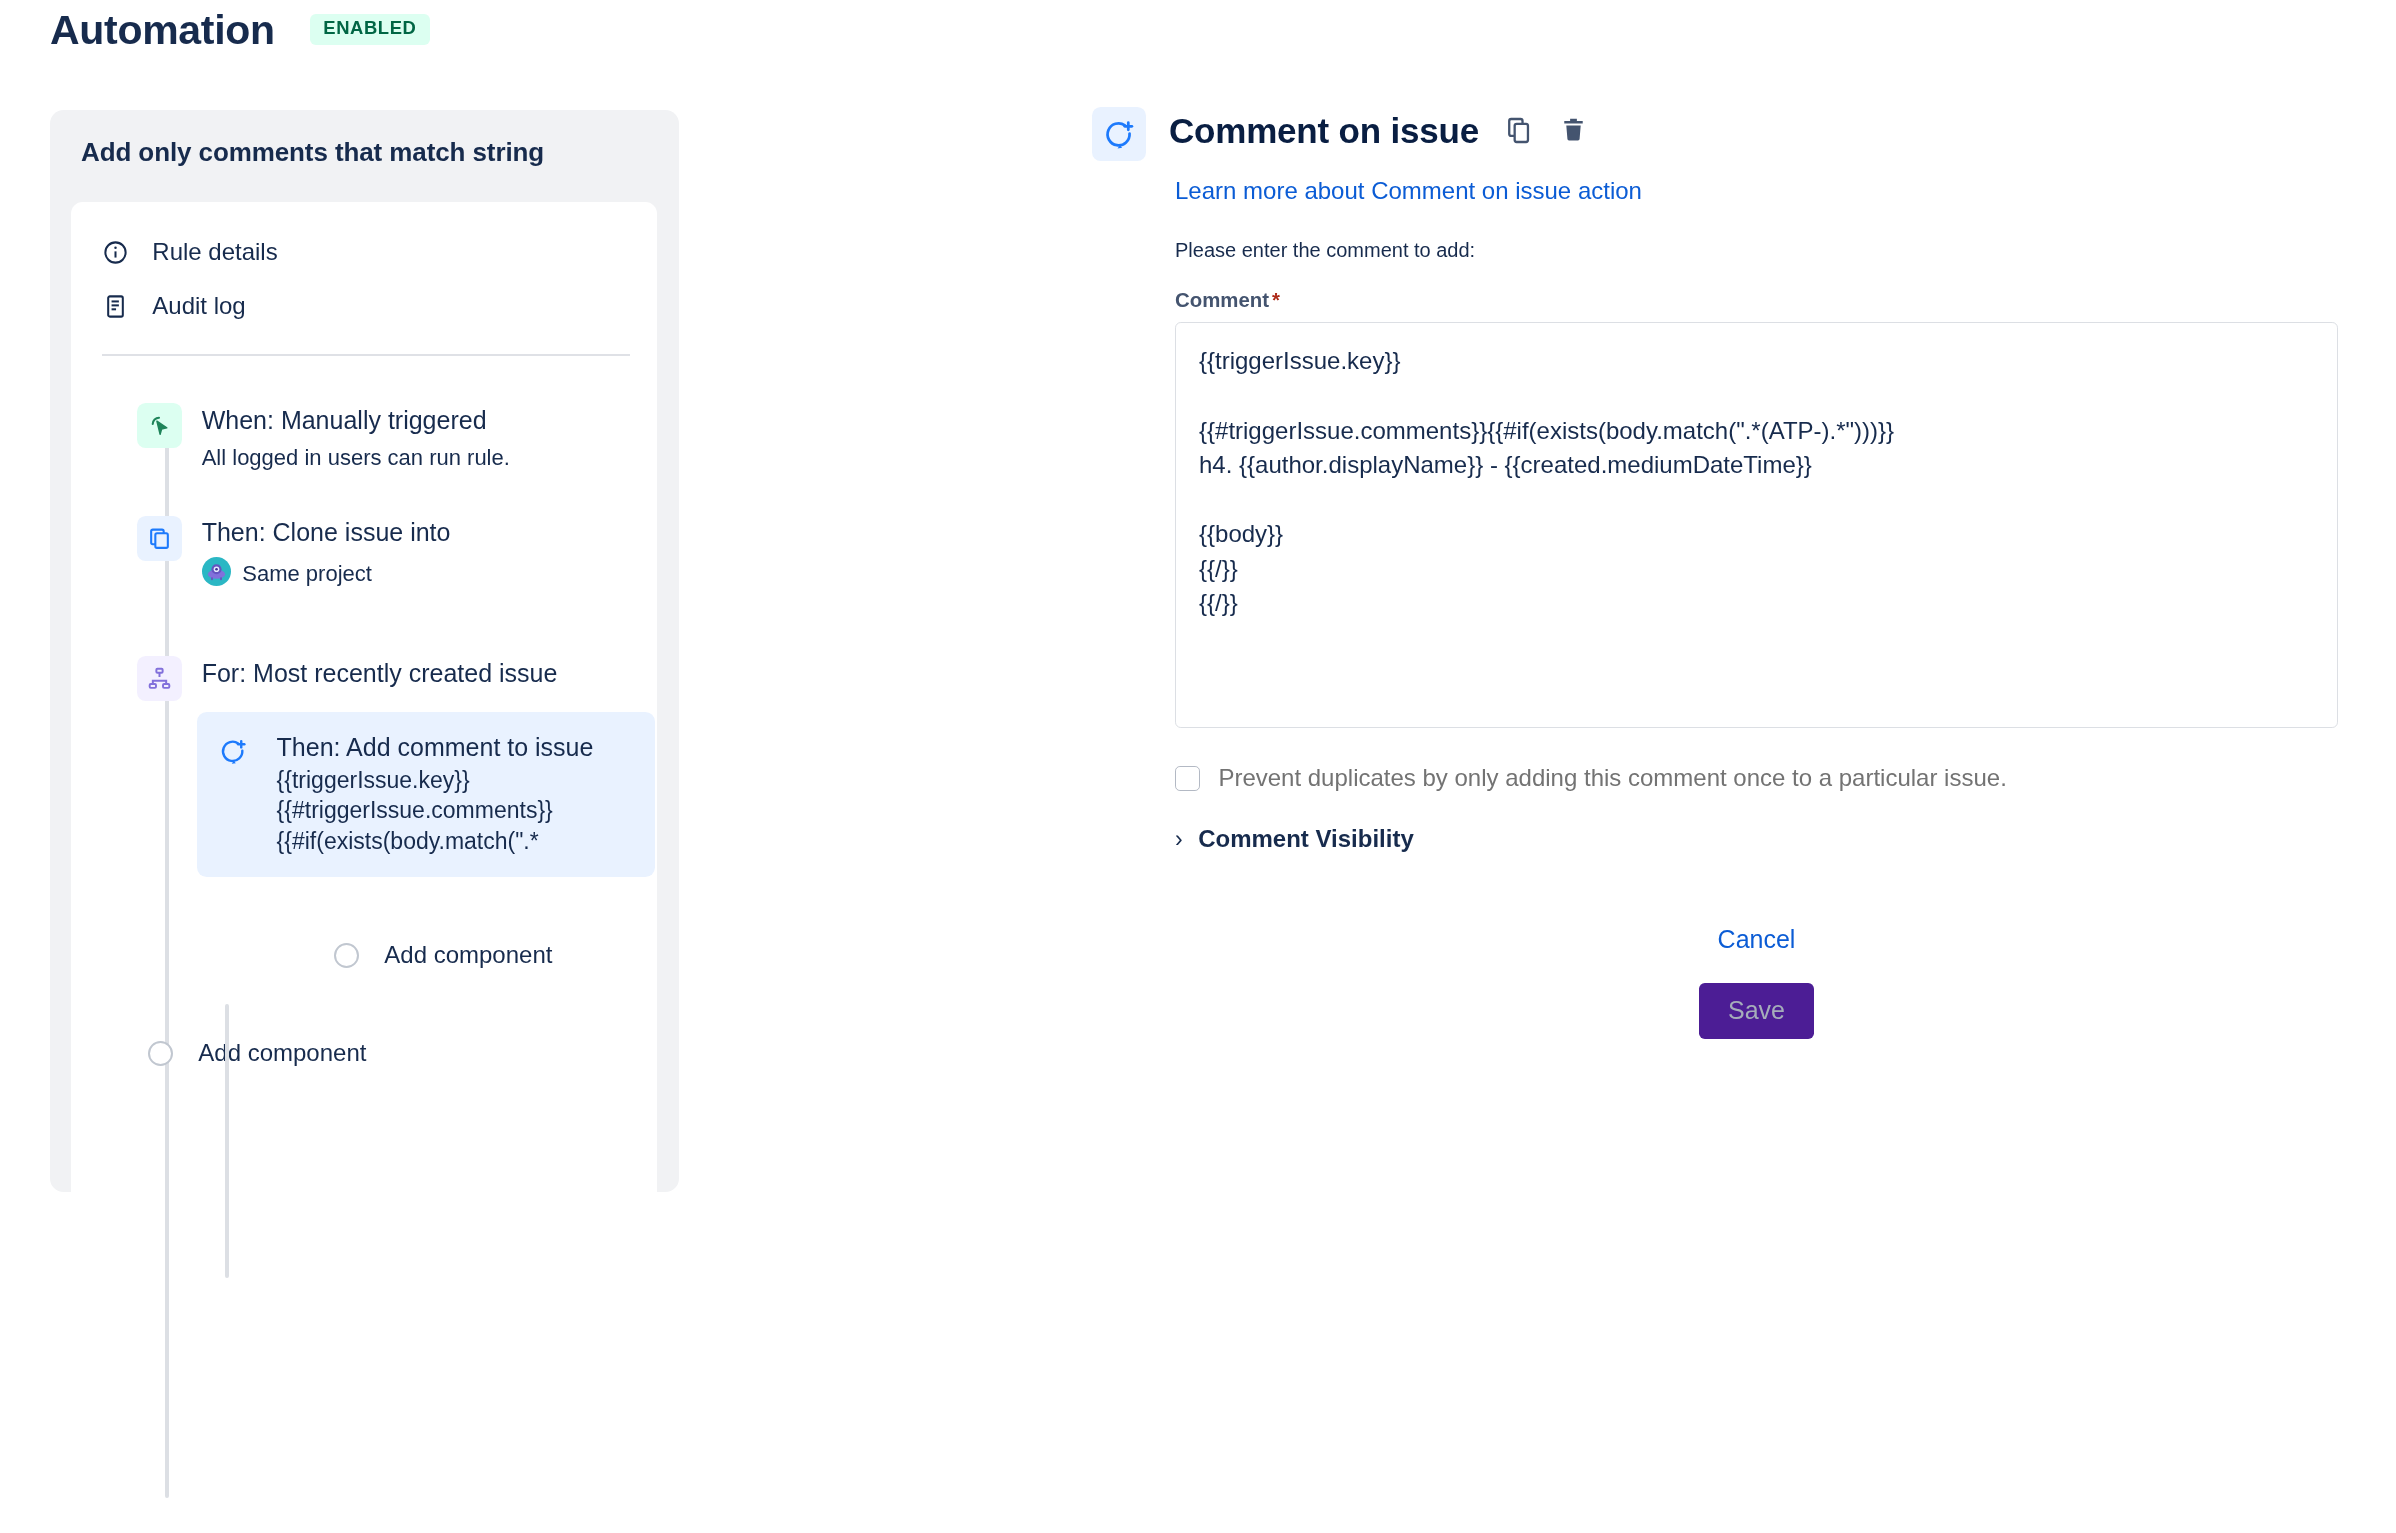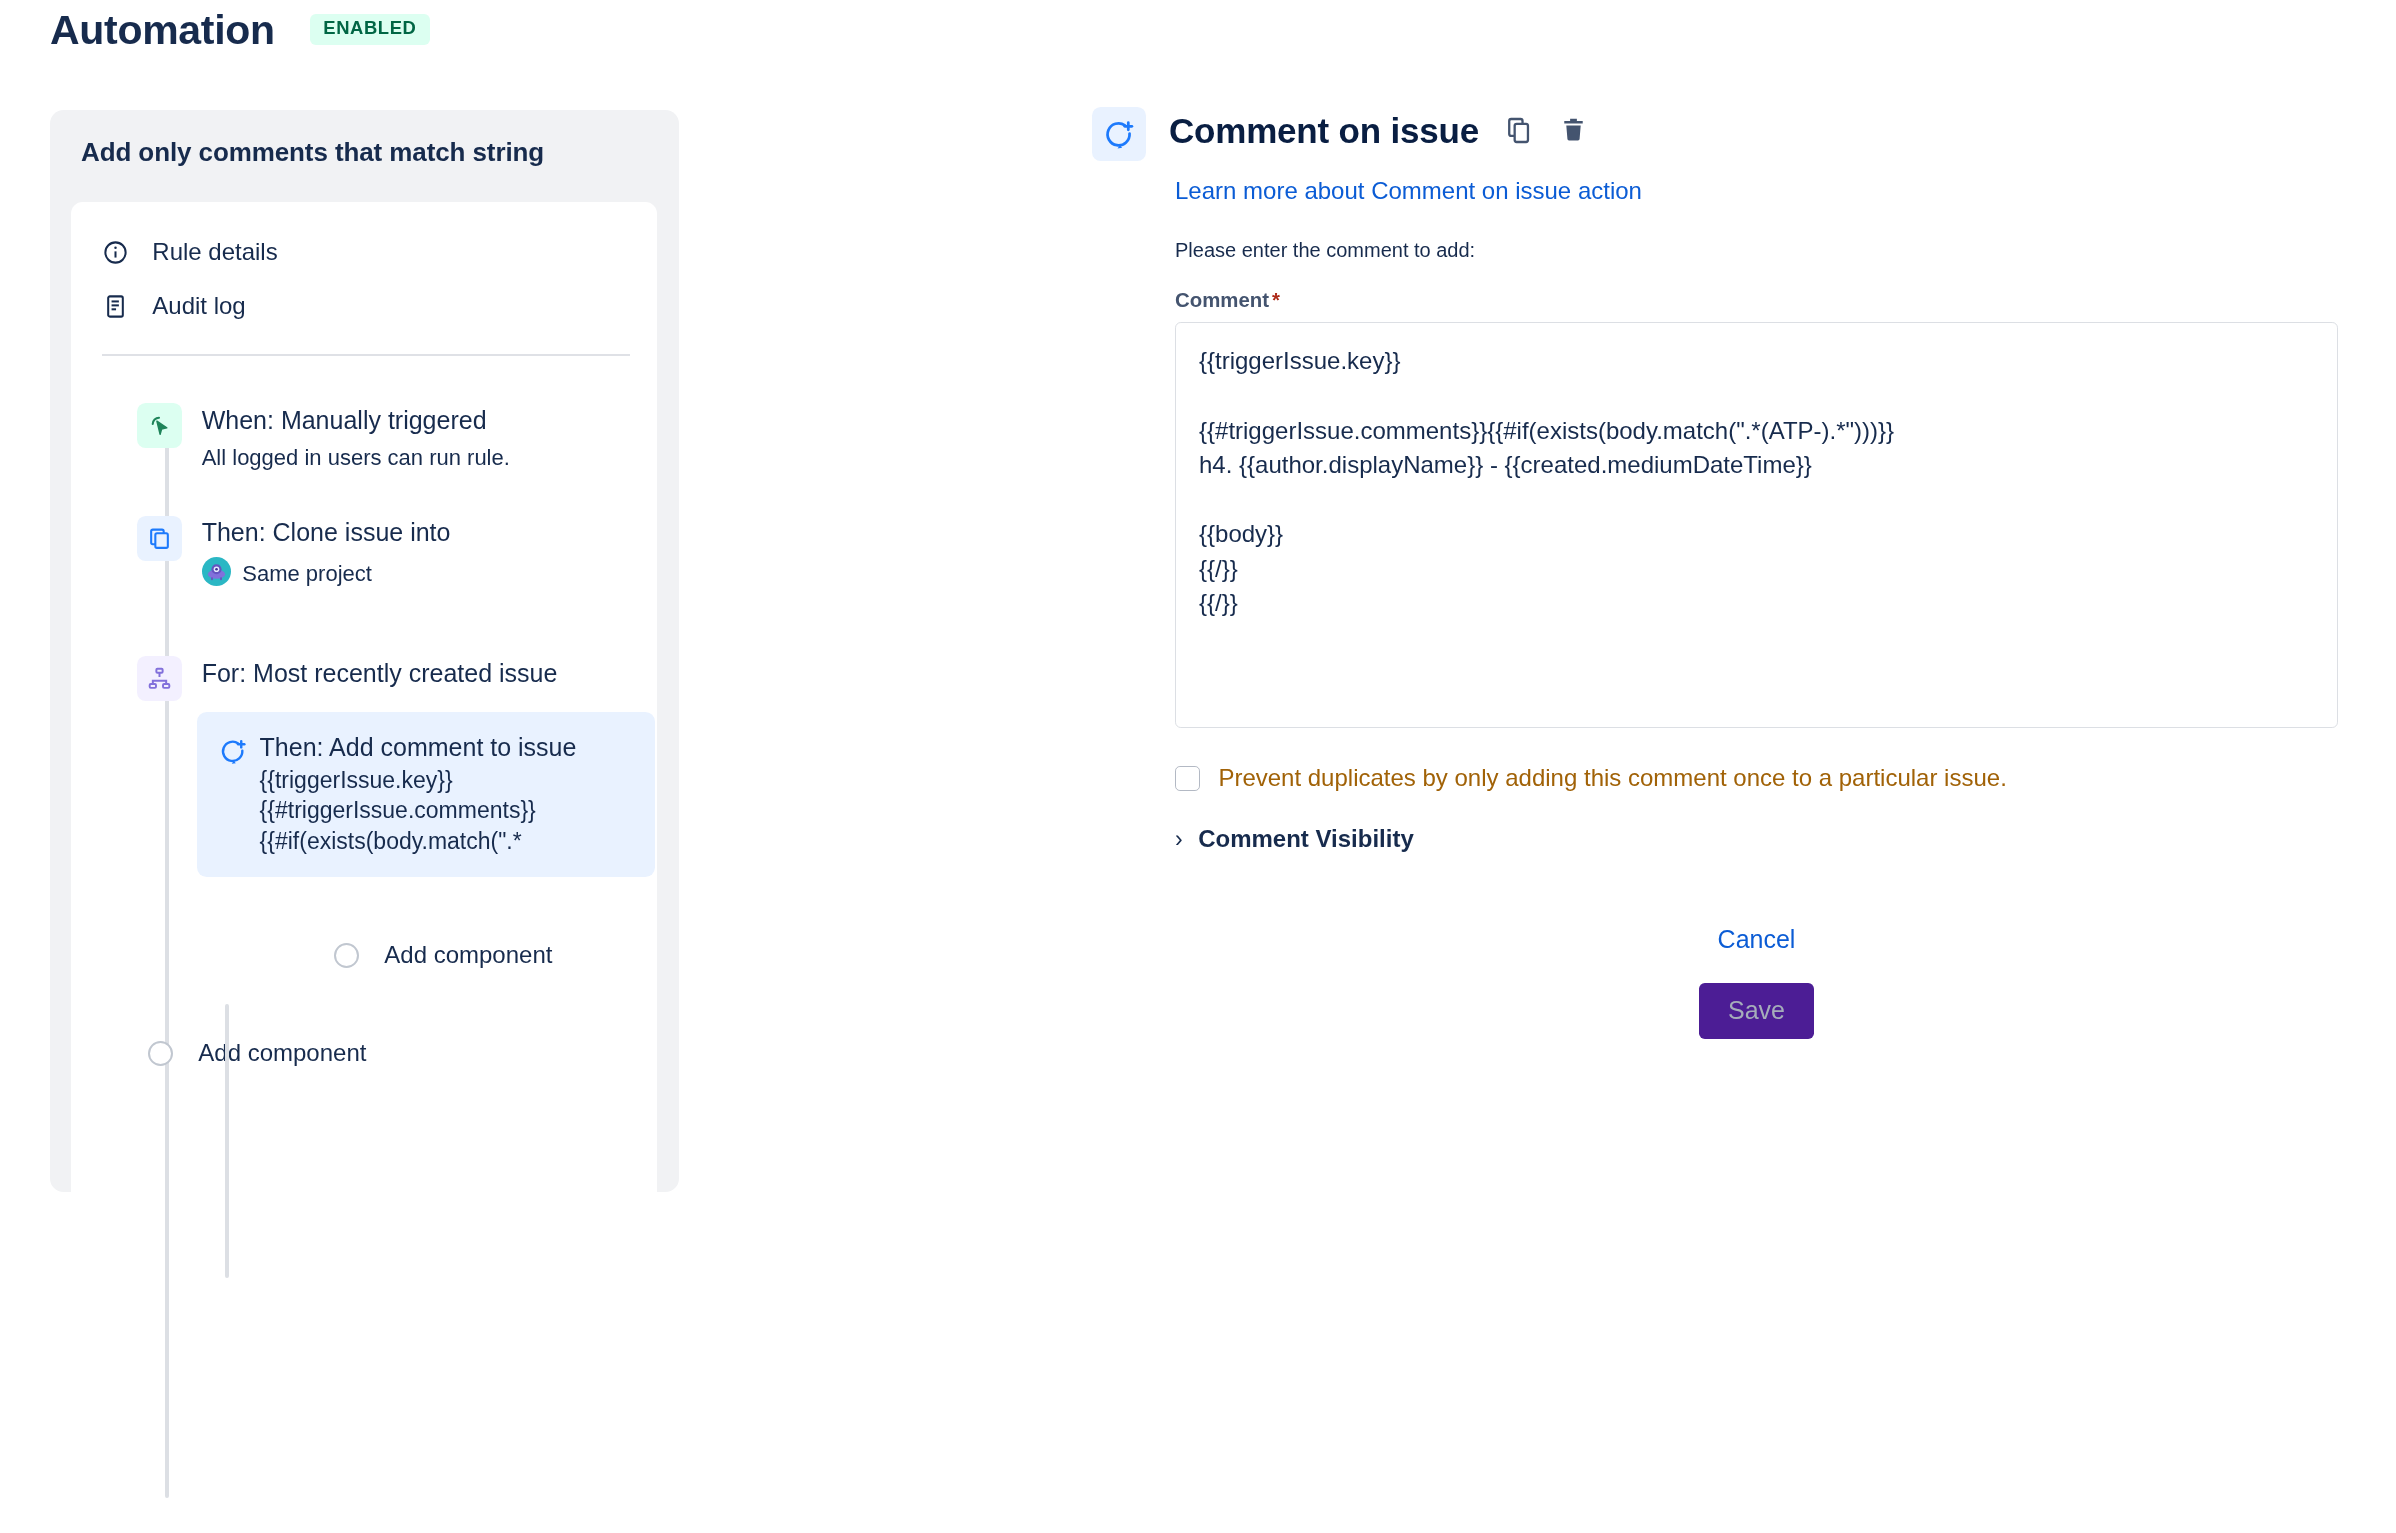--- a/index.html
+++ b/index.html
@@ -66,21 +66,21 @@
   .badge-blue  { background: #E9F2FF; }
   .badge-purple{ background: #F3F0FF; }
   .step-body { padding-top: 1.9px; }
   .step-title { font-size: 25px; color: #172B4D; line-height: 1.23; max-width: 388px; }
   .step-sub { font-size: 22px; color: #172B4D; margin-top: 8.7px; display: flex; align-items: center; gap: 11.6px; }
 
   
   .nested { position: relative; padding-left: 126px; margin-top: -13.6px; }
   .sel-card {
     background: #E9F2FF; border-radius: 9.7px;
-    display: flex; gap: 12px; padding: 19.4px 21.3px 21.3px 21.3px;
+    display: flex; gap: 29px; padding: 19.4px 21.3px 21.3px 21.3px;
     width: 458px;
   }
   .sel-icon { width: 29px; height: 29px; flex: none; margin-top: 4.9px; }
   .sel-title { font-size: 25px; color: #172B4D; line-height: 1.25; }
   .sel-code { font-size: 23px; color: #172B4D; line-height: 1.32; margin-top: 1.9px; white-space: pre-line; }
 
   
   .add-row { display: flex; align-items: center; gap: 25px; cursor: pointer; }
   .add-nested { padding-left: 137px; margin-top: 64px; }
   .add-root { padding-left: 77px; margin-top: 70px; }
@@ -102,21 +102,21 @@
   .comment-box {
     margin: 10.7px 0 0 83px; width: 1163px; height: 406px;
     border: 1.9px solid #DCDFE4; border-radius: 5.8px; background: #fff;
     padding: 21.3px 23px; font-size: 24px; line-height: 1.44; color: #172B4D;
     white-space: pre-wrap; overflow: hidden; resize: none;
     font-family: "Liberation Sans", sans-serif;
   }
 
   .check-row { display: flex; align-items: center; gap: 18.4px; margin: 32px 0 0 83px; }
   .checkbox { width: 25px; height: 25px; border: 1.9px solid #B3B9C4; border-radius: 4.9px; background: #fff; flex: none; cursor: pointer; }
-  .check-text { font-size: 24px; color: #a16207; }
+  .check-text { font-size: 24px; color: #737373; }
 
   .visibility-row { display: flex; align-items: center; gap: 15.5px; margin: 33px 0 0 83px; cursor: pointer; }
   .chev { font-size: 23px; color: #172B4D; line-height: 1; }
   .visibility-label { font-size: 24px; font-weight: 700; color: #172B4D; }
 
   .actions { display: flex; align-items: center; justify-content: flex-end; gap: 15.5px; margin: 58px 0 0 83px; width: 1163px; flex-direction: column; }
   .btn-cancel { background: none; border: none; font-size: 25px; color: #0B5CD5; padding: 13.6px 17.5px; cursor: pointer; font-family: inherit; }
   .btn-save { background: #4c1d95; border: none; font-size: 25px; color: #A5ADBA; padding: 13.6px 29px; border-radius: 5.8px; cursor: default; font-family: inherit; }
 </style>
 </head>

